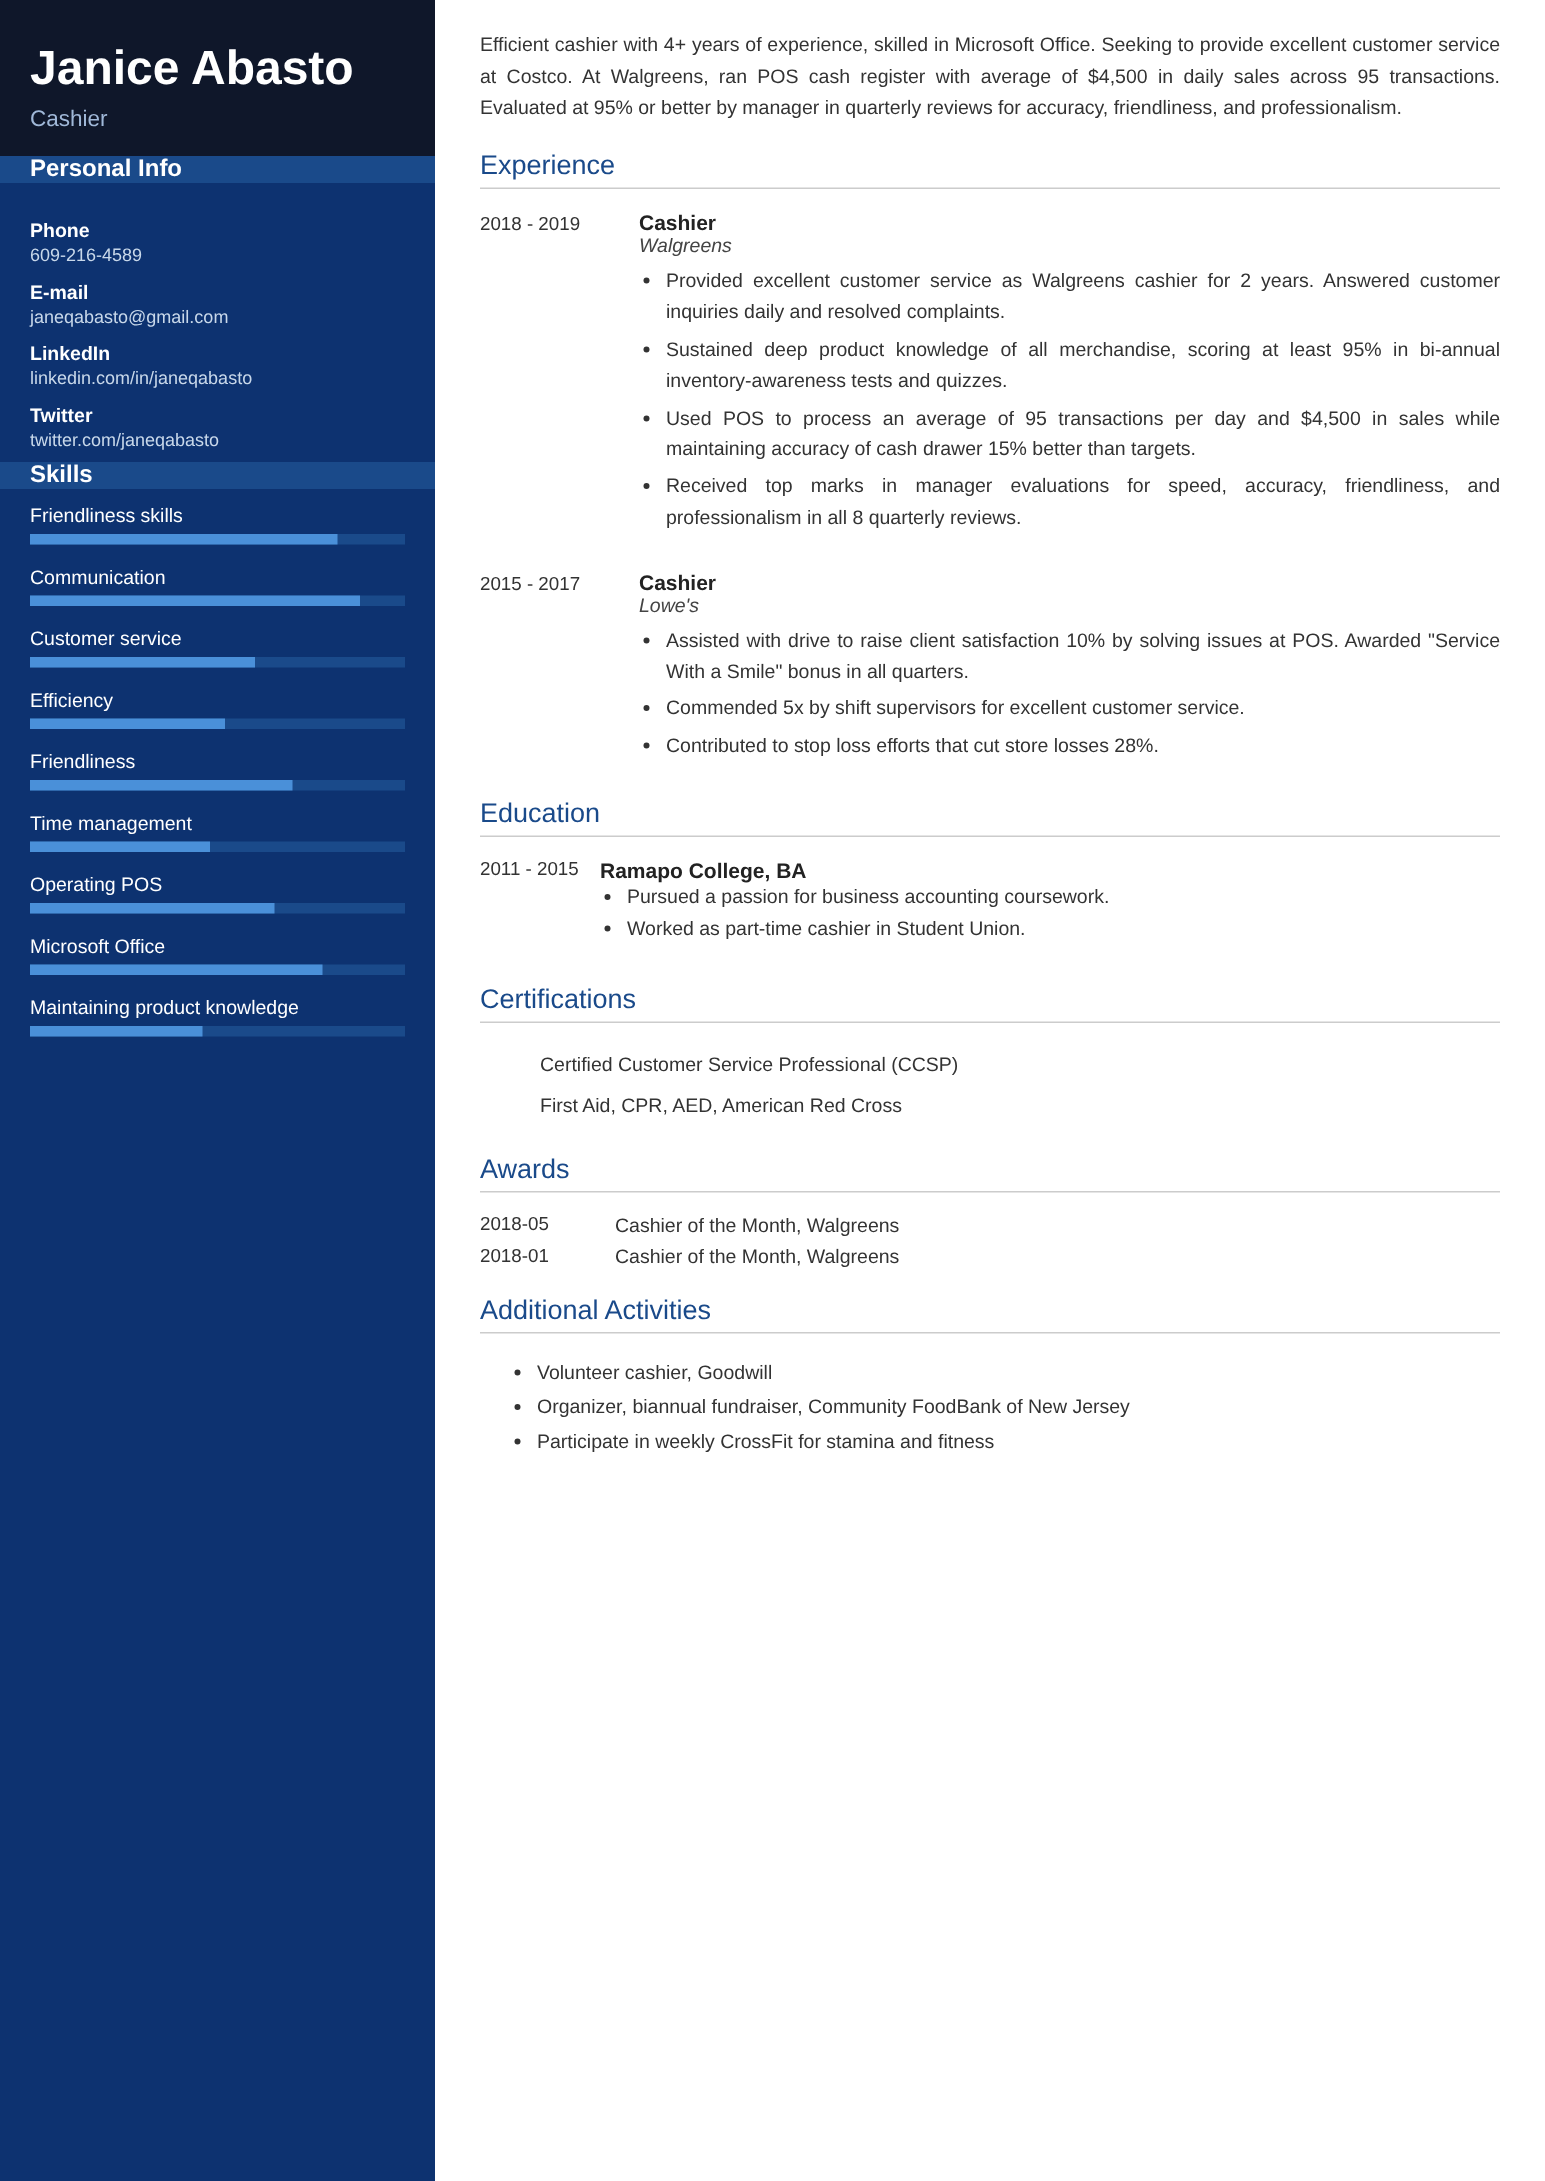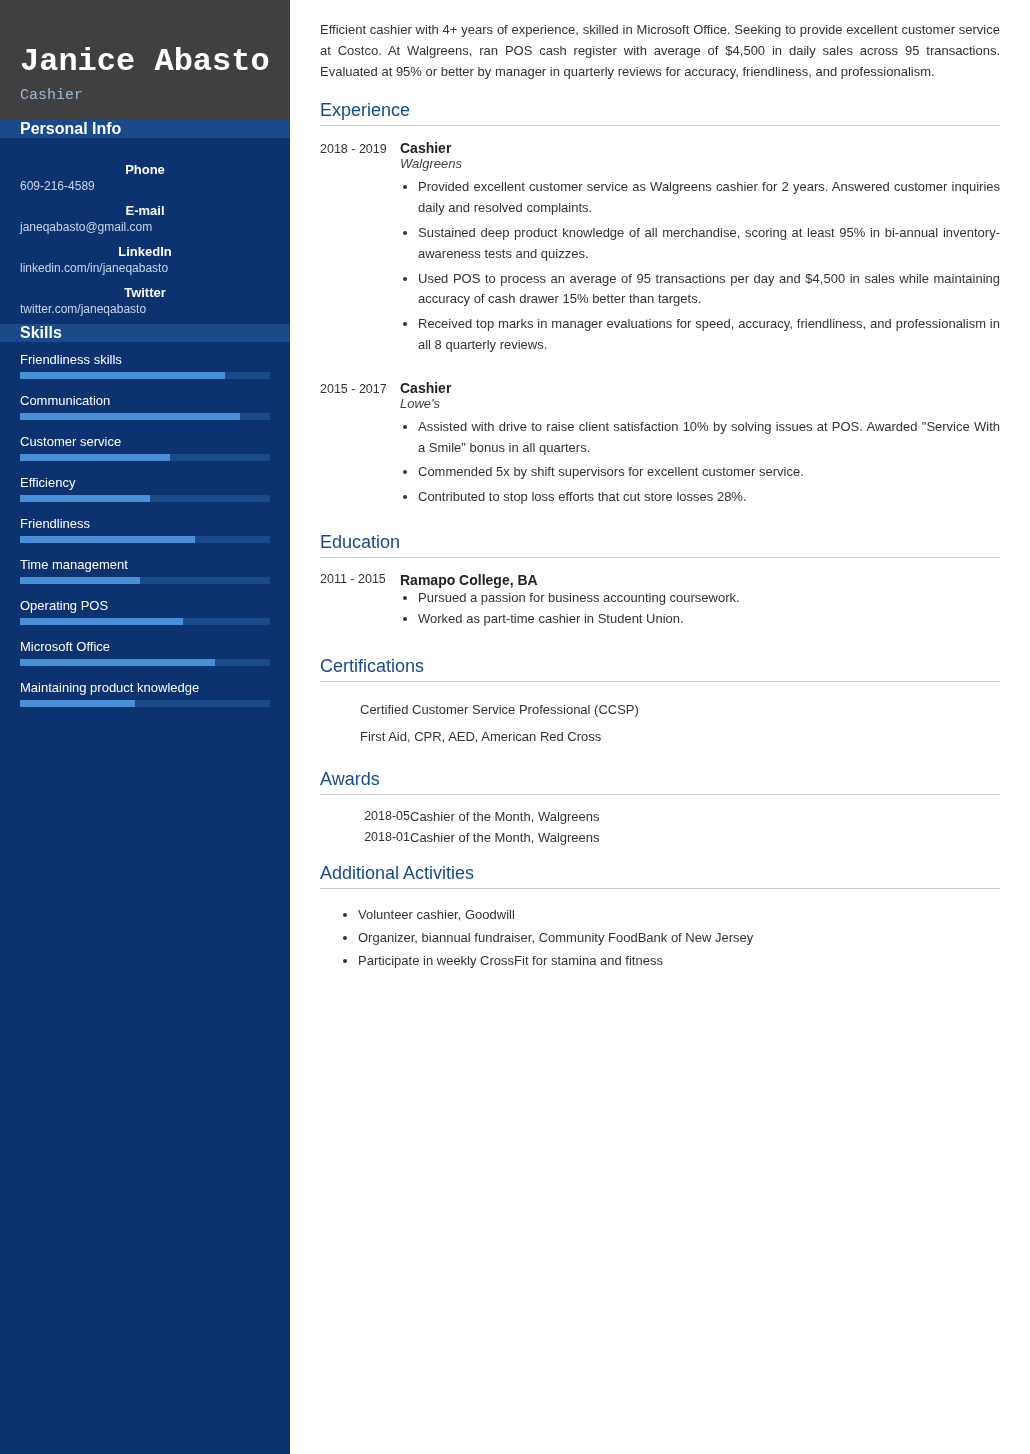--- a/index.html
+++ b/index.html
@@ -14,23 +14,22 @@
     .sidebar {
       width: 290px;
       min-width: 290px;
       background: #0d3270;
       color: #fff;
       padding: 0;
       display: flex;
       flex-direction: column;
     }
     .sidebar-header {
-      background: #404040;
-      padding: 44px 20px 16px 20px;
-      font-family: Liberation Mono, monospace;
+      background: #0f172a;
+      padding: 28px 20px 16px 20px;
     }
     .sidebar-header .name {
       font-size: 32px;
       font-weight: 900;
       line-height: 1.1;
       color: #fff;
     }
     .sidebar-header .title {
       font-size: 15px;
       color: #a0b8d8;
@@ -46,21 +45,20 @@
       margin-top: 0;
     }
     .sidebar-section {
       padding: 14px 20px 6px 20px;
     }
     .contact-label {
       font-weight: 700;
       font-size: 13px;
       color: #fff;
       margin-top: 10px;
-      text-align: center;
     }
     .contact-value {
       font-size: 12px;
       color: #c8d8ea;
       margin-top: 2px;
       margin-bottom: 2px;
       word-break: break-all;
     }
     .skill-item {
       margin-bottom: 14px;
@@ -99,20 +97,21 @@
       font-weight: 400;
       color: #1a4a8a;
       border-bottom: 1px solid #ccc;
       padding-bottom: 4px;
       margin-bottom: 14px;
       margin-top: 18px;
     }
     .exp-block {
       display: flex;
       margin-bottom: 20px;
+      gap: 26px;
     }
     .exp-date {
       width: 80px;
       min-width: 80px;
       font-size: 12.5px;
       color: #333;
       padding-top: 0;
       line-height: 1.5;
     }
     .exp-content {
@@ -173,21 +172,20 @@
     }
     .award-block {
       display: flex;
       margin-bottom: 6px;
     }
     .award-date {
       width: 90px;
       min-width: 90px;
       font-size: 12.5px;
       color: #333;
-      text-align: right;
     }
     .award-text {
       font-size: 13px;
       color: #333;
     }
     .activities-bullets {
       list-style: disc;
       padding-left: 38px;
       color: #333;
       font-size: 13px;

